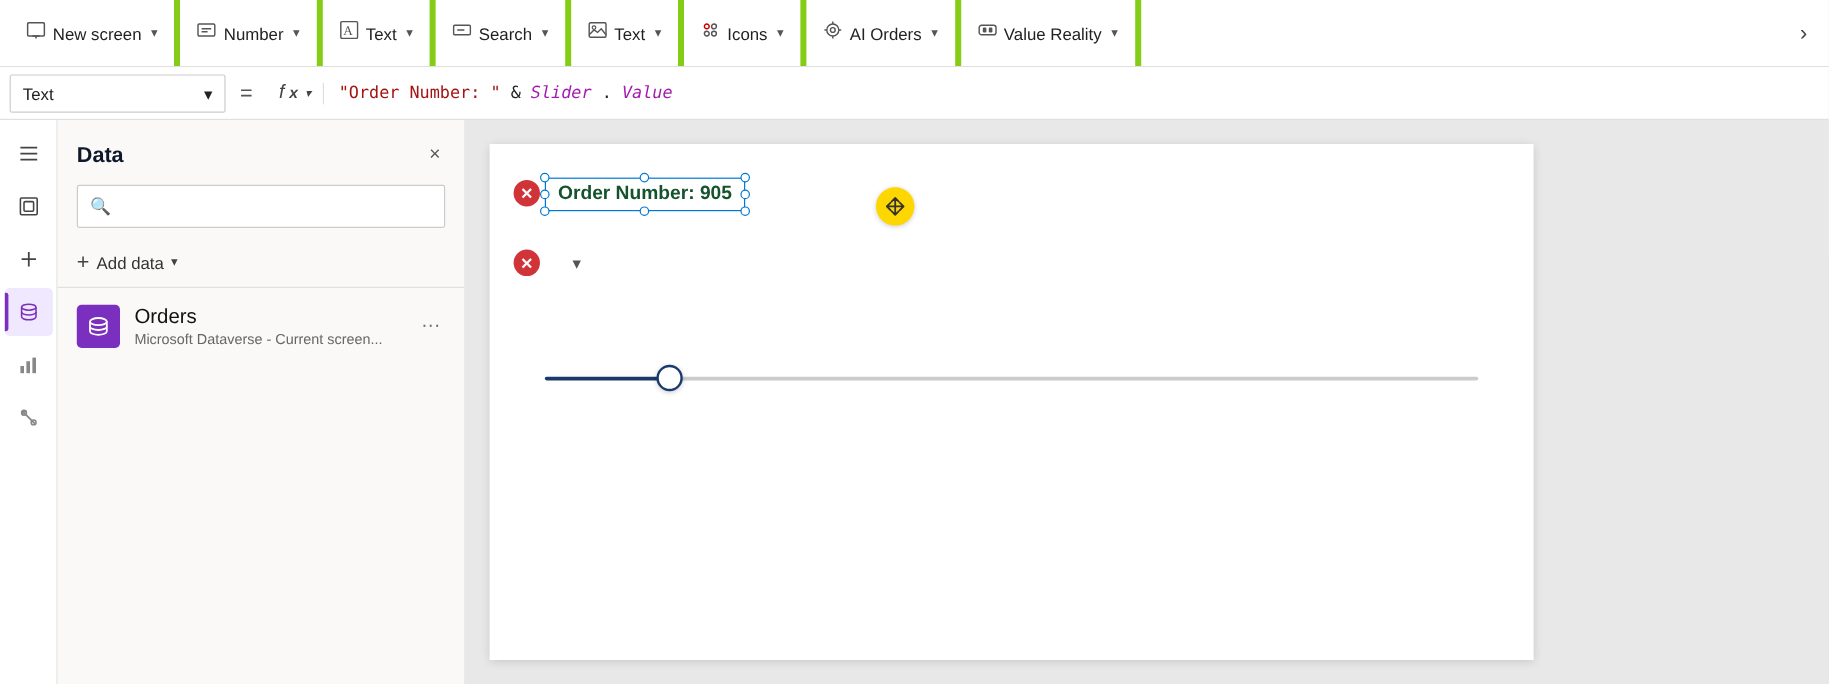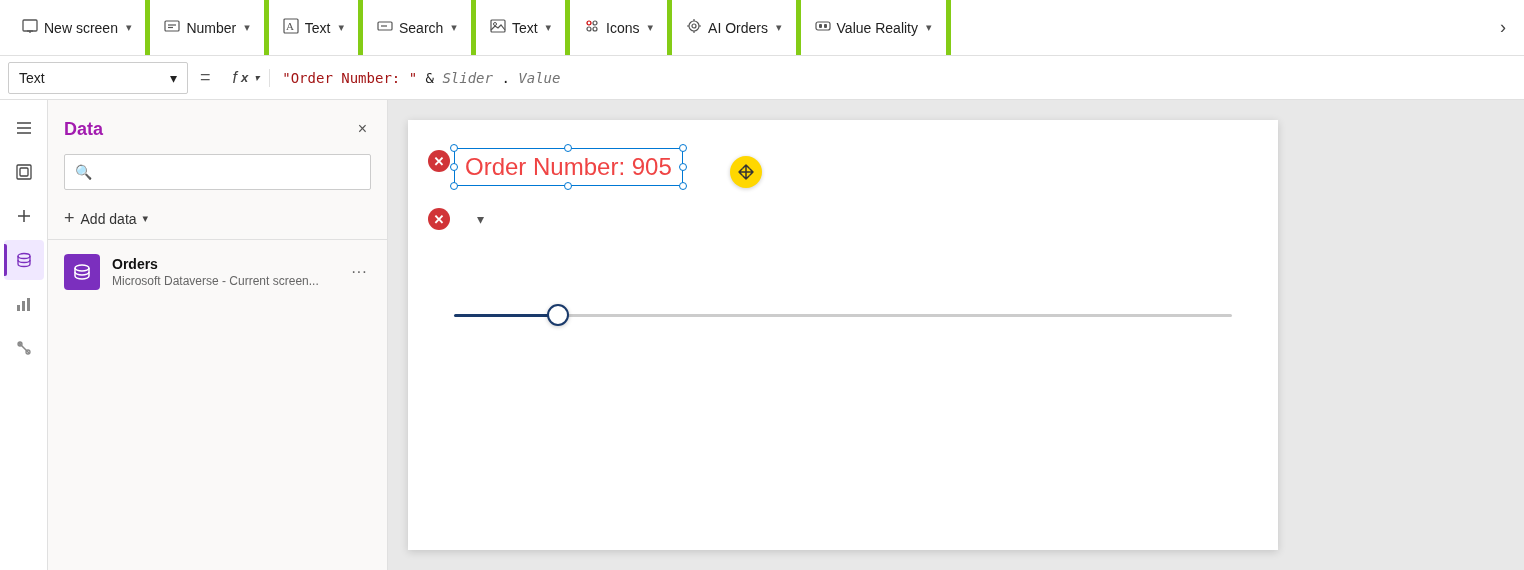--- a/index.html
+++ b/index.html
@@ -84,21 +84,21 @@
     }
     .formula-fx span { font-style: italic; font-size: 16px; }
     .formula-input {
       flex: 1;
       padding: 0 12px;
       font-size: 14px;
       color: #666;
       font-family: 'Consolas', monospace;
     }
     .formula-input .formula-string { color: #a31515; }
-    .formula-input .formula-ref { color: #737373; font-style: italic; }
+    .formula-input .formula-ref { color: #a21caf; font-style: italic; }
 
     
     .main {
       display: flex;
       height: calc(570px - 56px - 44px);
     }
 
     
     .sidebar-icons {
       width: 48px;
@@ -147,21 +147,21 @@
     }
     .data-panel-header {
       display: flex;
       align-items: center;
       justify-content: space-between;
       padding: 16px 16px 8px 16px;
     }
     .data-panel-title {
       font-size: 18px;
       font-weight: 600;
-      color: #a21caf;
+      color: #0f172a;
     }
     .data-panel-close {
       cursor: pointer;
       font-size: 16px;
       color: #555;
       padding: 4px;
     }
     .data-search-box {
       display: flex;
       align-items: center;
@@ -207,21 +207,21 @@
       background: #7B2FBE;
       border-radius: 4px;
       display: flex;
       align-items: center;
       justify-content: center;
       color: #fff;
       font-size: 18px;
       flex-shrink: 0;
     }
     .data-item-info { flex: 1; }
-    .data-item-name { font-size: 14px; font-weight: 700; color: #111; }
+    .data-item-name { font-size: 17px; font-weight: 400; color: #111; }
     .data-item-sub { font-size: 12px; color: #666; margin-top: 2px; }
     .data-item-more { color: #666; font-size: 16px; cursor: pointer; padding: 4px; }
 
     
     .canvas-area {
       flex: 1;
       background: #e8e8e8;
       display: flex;
       align-items: flex-start;
       justify-content: flex-start;
@@ -236,24 +236,25 @@
       box-shadow: 0 2px 8px rgba(0,0,0,0.15);
     }
 
     
     .canvas-text-element {
       position: absolute;
       top: 28px;
       left: 46px;
       border: 1.5px solid #0078d4;
       padding: 4px 10px;
-      font-size: 24px;
-      color: #ef4444;
+      font-size: 16px;
+      color: #14532d;
       cursor: move;
       background: transparent;
+      font-weight: bold;
     }
     .resize-handle {
       width: 8px;
       height: 8px;
       background: #fff;
       border: 1.5px solid #0078d4;
       border-radius: 50%;
       position: absolute;
     }
     .handle-tl { top: -5px; left: -5px; }

